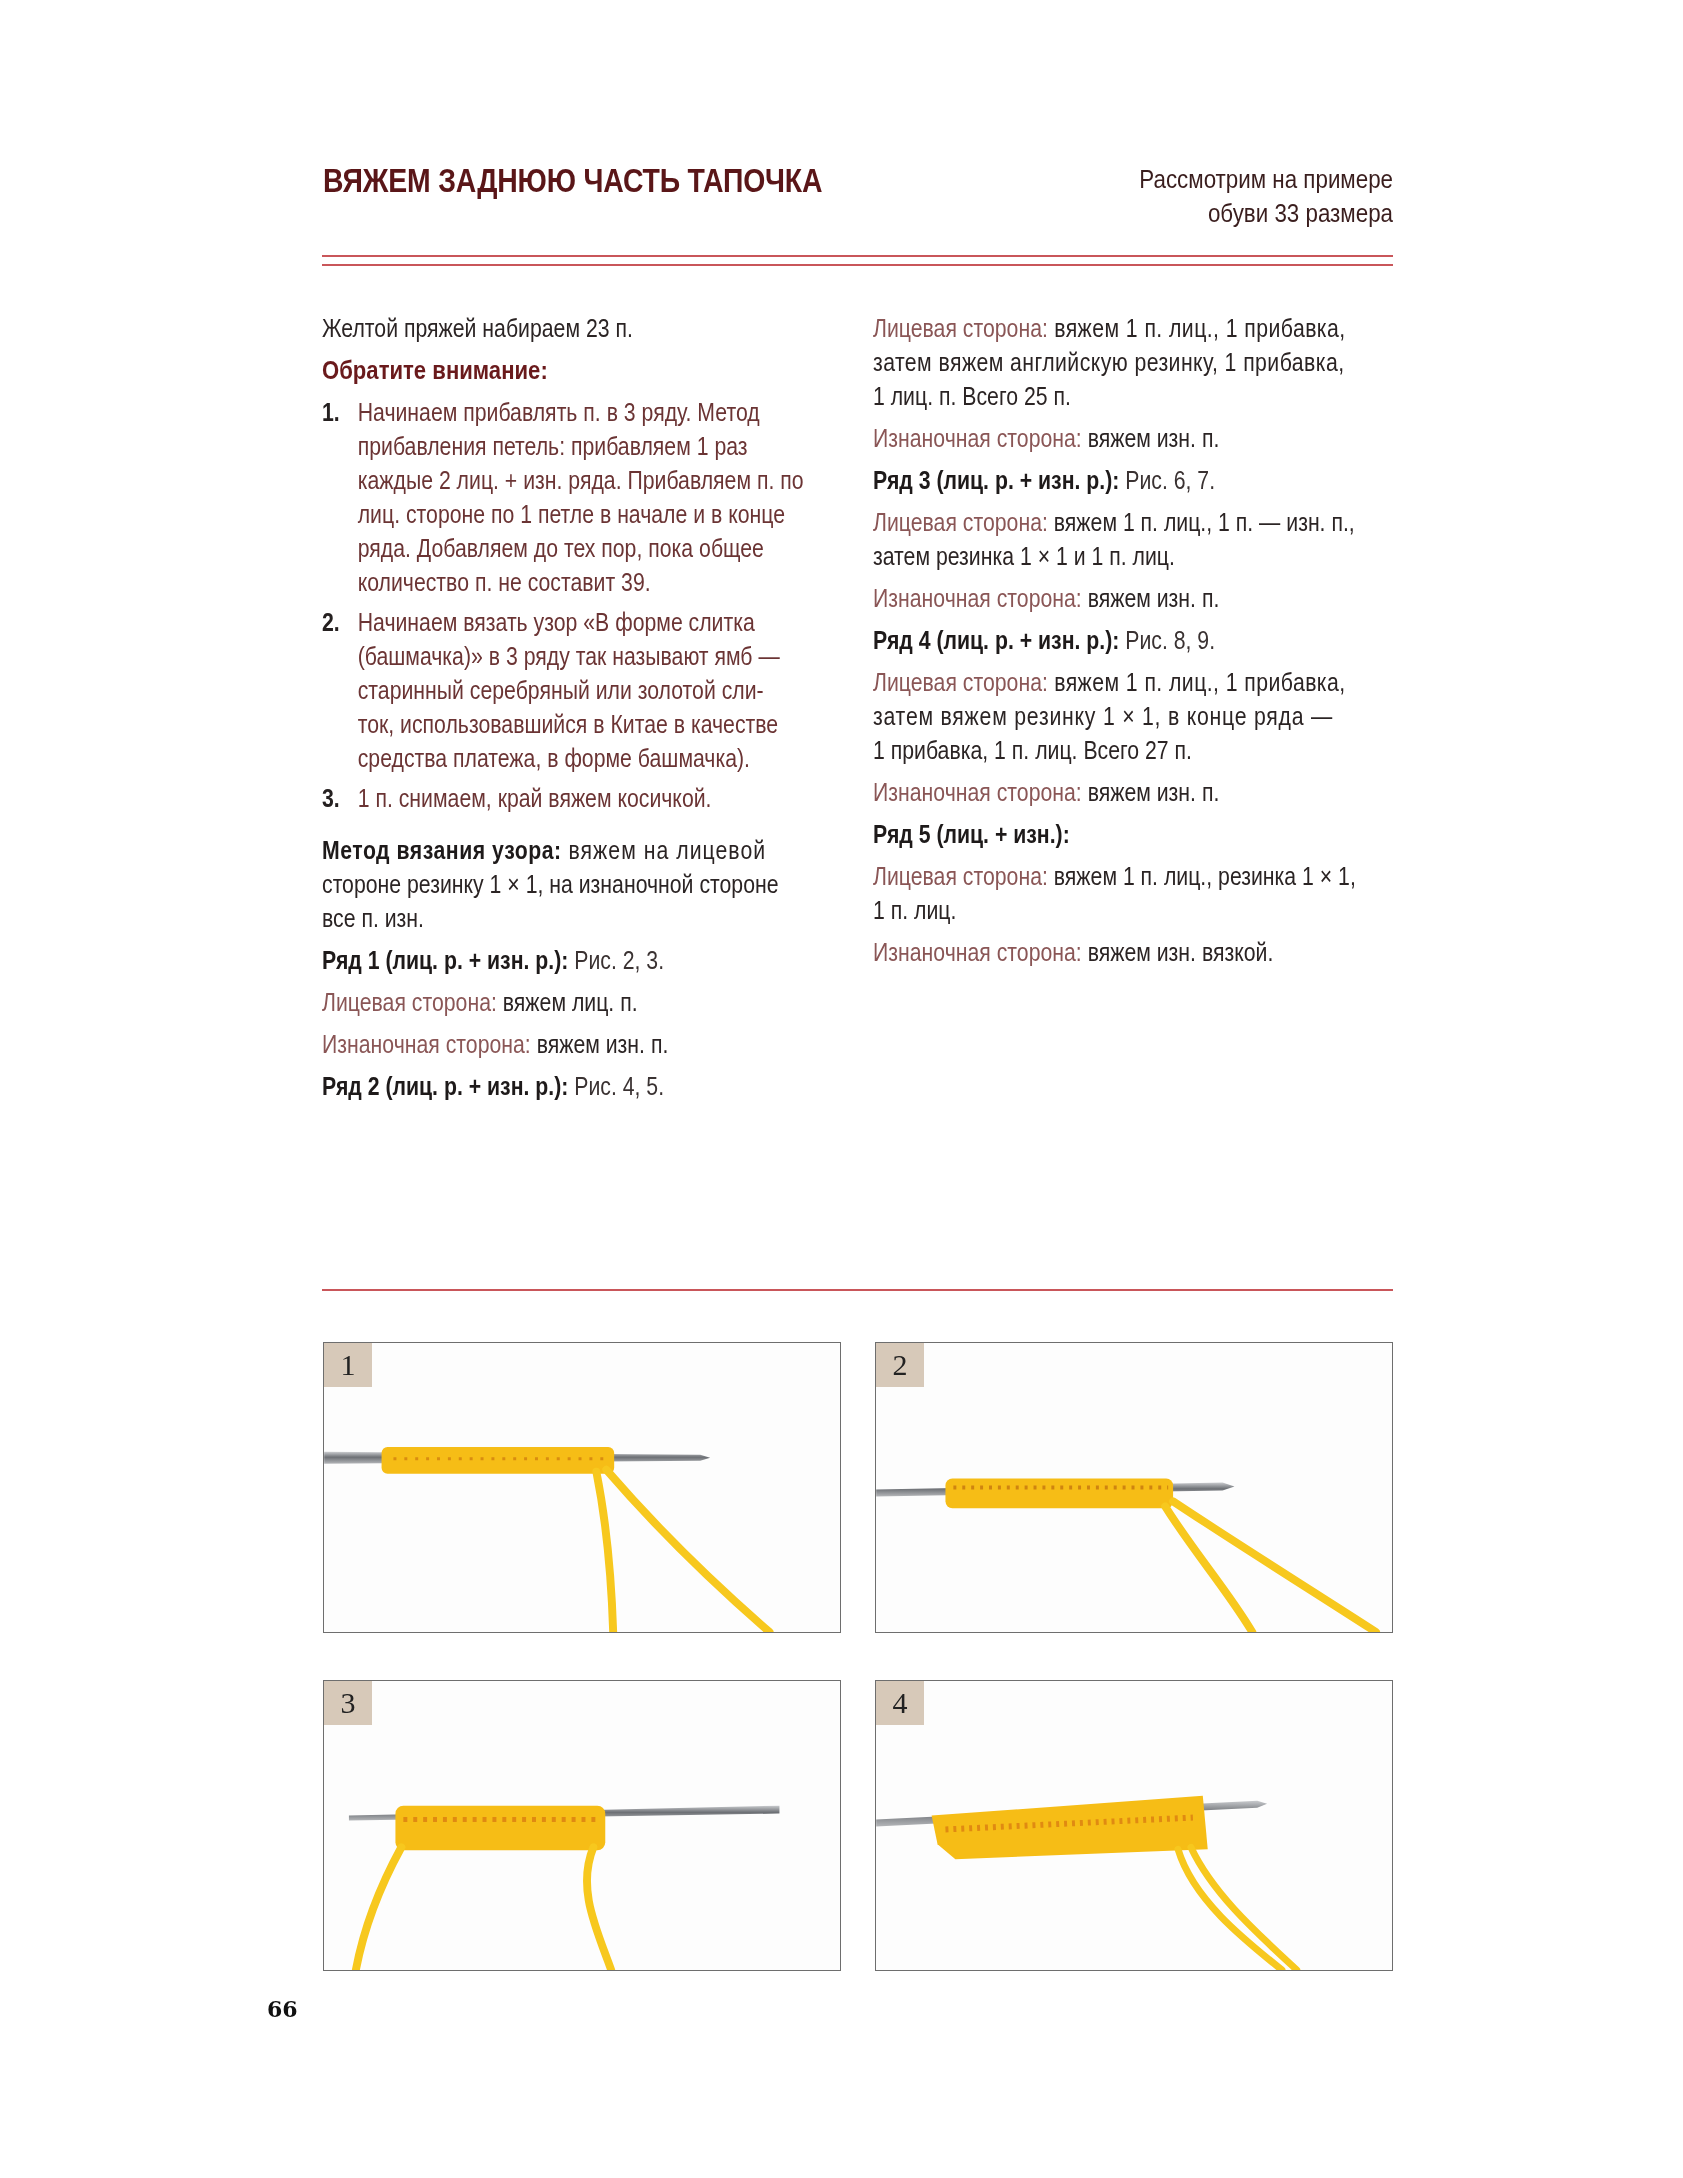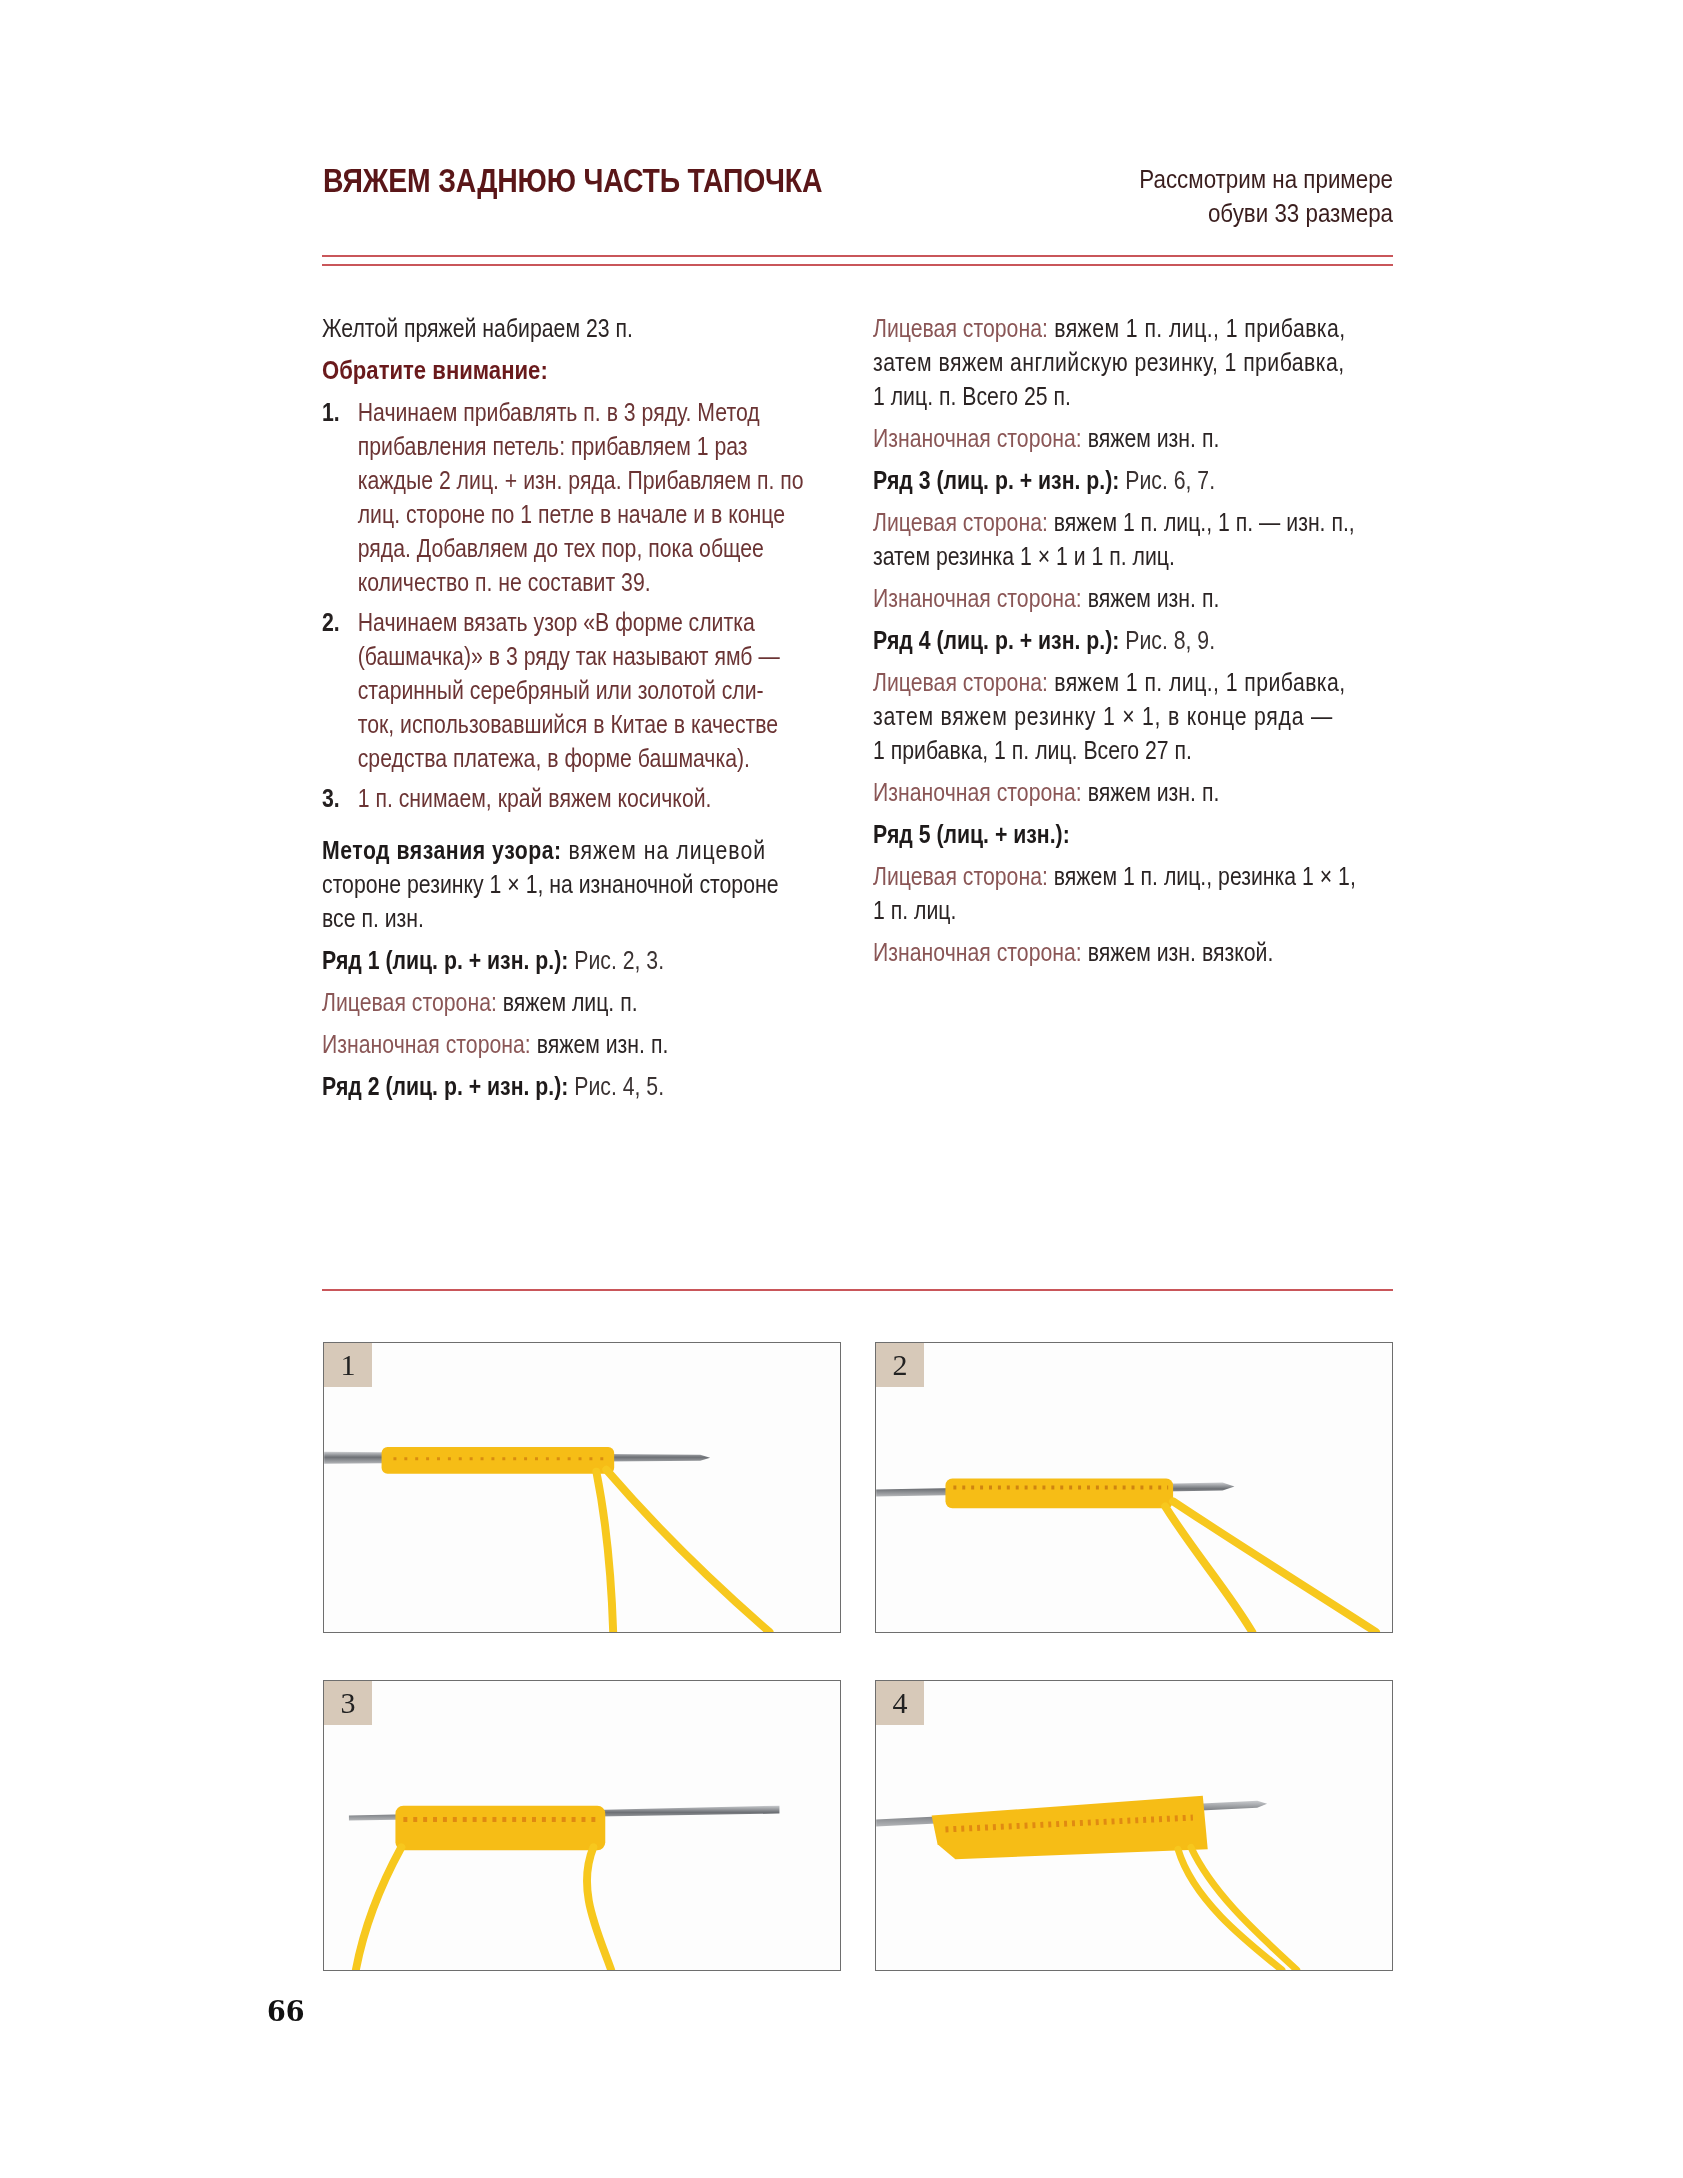--- a/index.html
+++ b/index.html
@@ -33,21 +33,21 @@
   
   .fig { position:absolute; width:516px; height:289px; border:1px solid #6e6e6e; background:#fdfdfd; overflow:hidden; }
   #fig1 { left:323px; top:1342px; }
   #fig2 { left:875px; top:1342px; }
   #fig3 { left:323px; top:1680px; }
   #fig4 { left:875px; top:1680px; }
   .fig .badge { position:absolute; left:0; top:0; width:48px; height:44px; background:#d7c9b9;
                 font-family:"Liberation Serif", serif; font-size:30px; color:#222; text-align:center; line-height:44px; }
   .fig svg { position:absolute; left:0; top:0; width:516px; height:289px; }
 
-  #page-number { left:267px; top:1996px; font-family:"DejaVu Serif", serif; font-weight:bold; font-size:27px; color:#111; }
+  #page-number { left:267px; top:1996px; font-family:"DejaVu Serif", serif; font-weight:bold; font-size:22px; color:#111; }
 </style>
 </head>
 <body>
 
 <div id="title" class="abs">ВЯЖЕМ ЗАДНЮЮ ЧАСТЬ ТАПОЧКА</div>
 <div id="subtitle" class="abs">
   <span class="line">Рассмотрим на примере</span>
   <span class="line">обуви 33 размера</span>
 </div>
 <div id="rule1" class="rule"></div>

